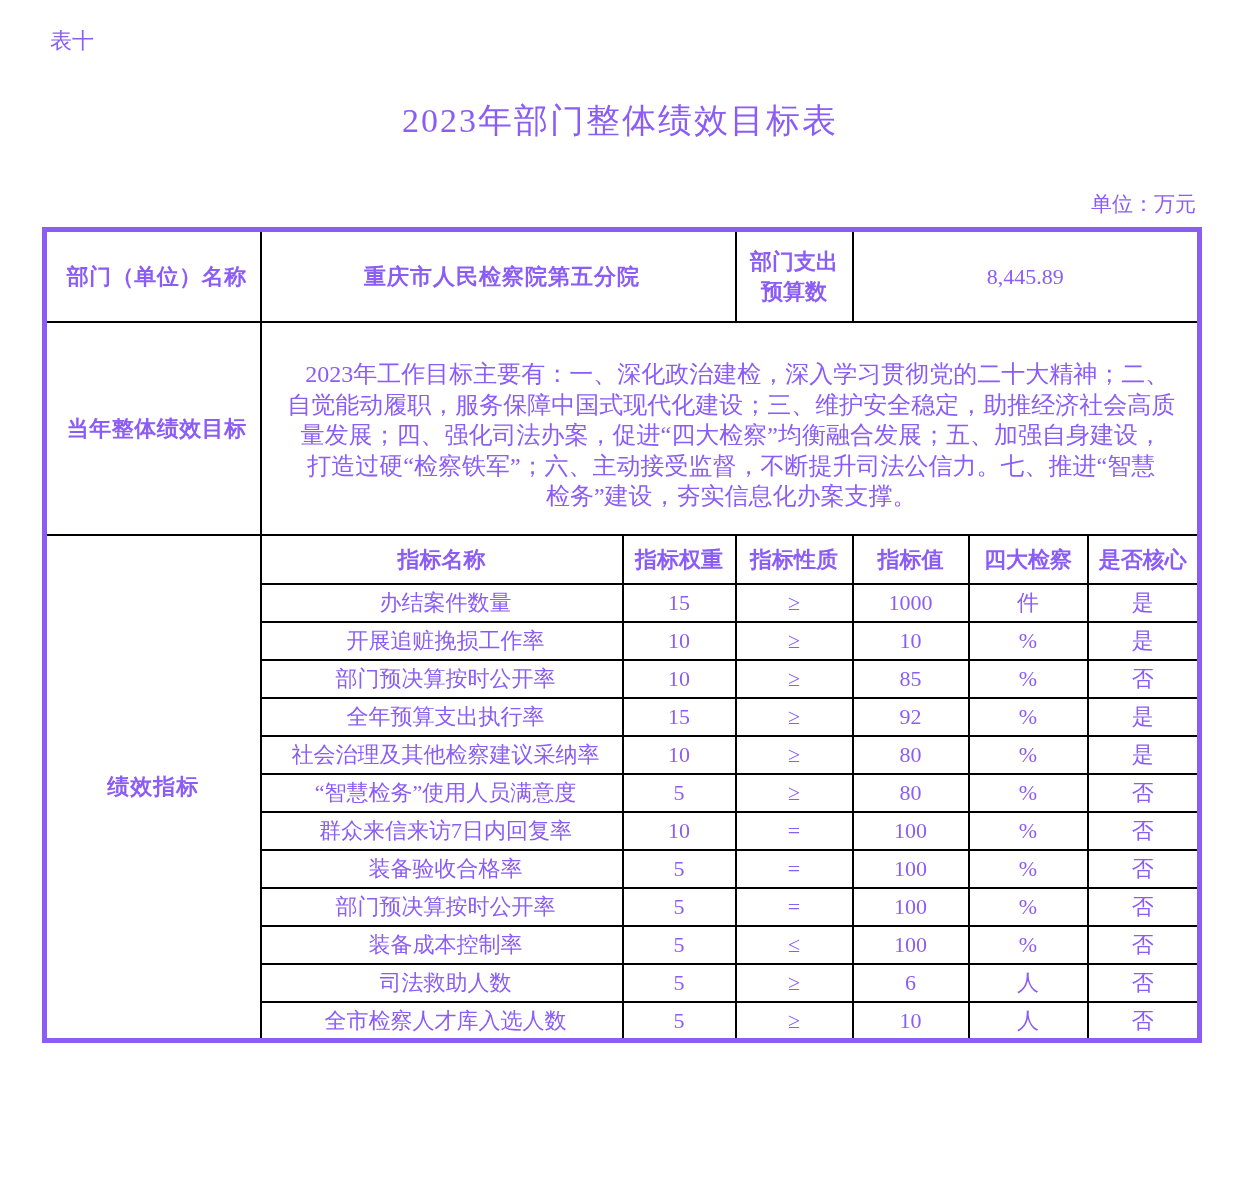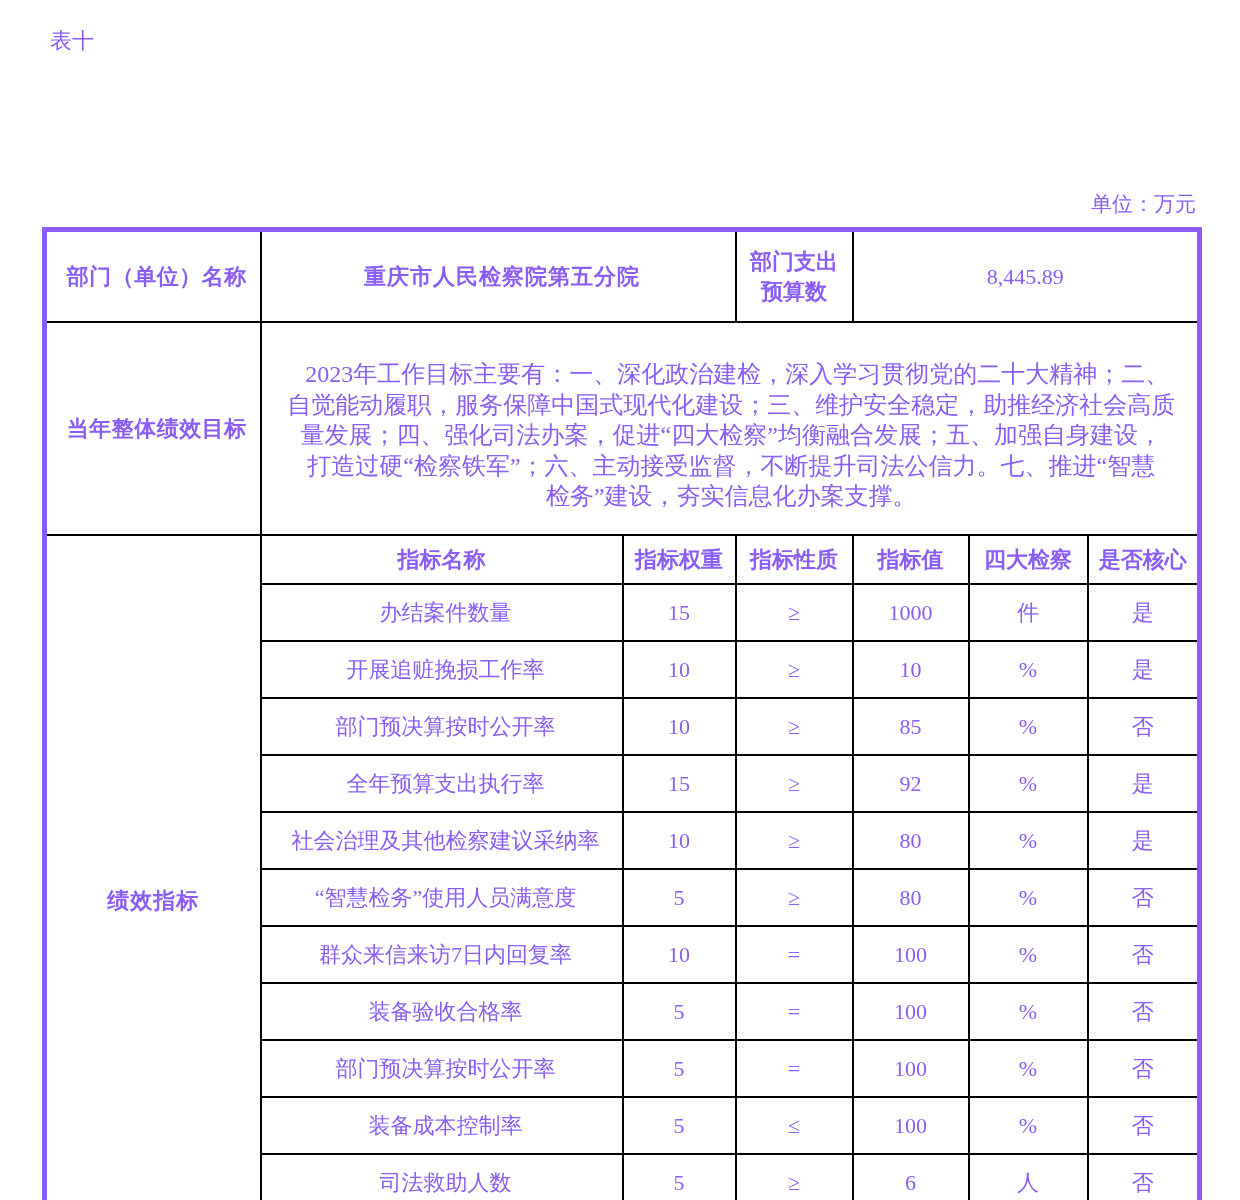--- a/index.html
+++ b/index.html
@@ -47,21 +47,21 @@
   table.perf td {
     border: 2px solid #000;
     vertical-align: middle;
     text-align: center;
     font-size: 22px;
     overflow: hidden;
   }
   tr.r-info  { height: 73px; }
   tr.r-goal  { height: 213px; }
   tr.r-head  { height: 49px; }
-  tr.r-data  { height: 57px; }
+  tr.r-data  { height: 38px; }
   .hd {
     font-family: "Liberation Sans", "DejaVu Sans", sans-serif;
     font-weight: bold;
   }
   td.lbl-col {
     font-size: 24px;
     text-align: left;
     padding-left: 7px;
     letter-spacing: 0.5px;
   }
@@ -100,20 +100,21 @@
   td.nature-cell { font-size: 24px; }
   td.unit-cell   { font-size: 22px; }
 </style>
 </head>
 <body>
 
 <div class="page">
 
   <div class="corner-label">表十</div>
 
+  <div class="doc-title">2023年部门整体绩效目标表</div>
 
   <div class="unit-note">单位：万元</div>
 
   <table class="perf">
     <colgroup>
       <col style="width:216px">
       <col style="width:362px">
       <col style="width:113px">
       <col style="width:117px">
       <col style="width:116px">

